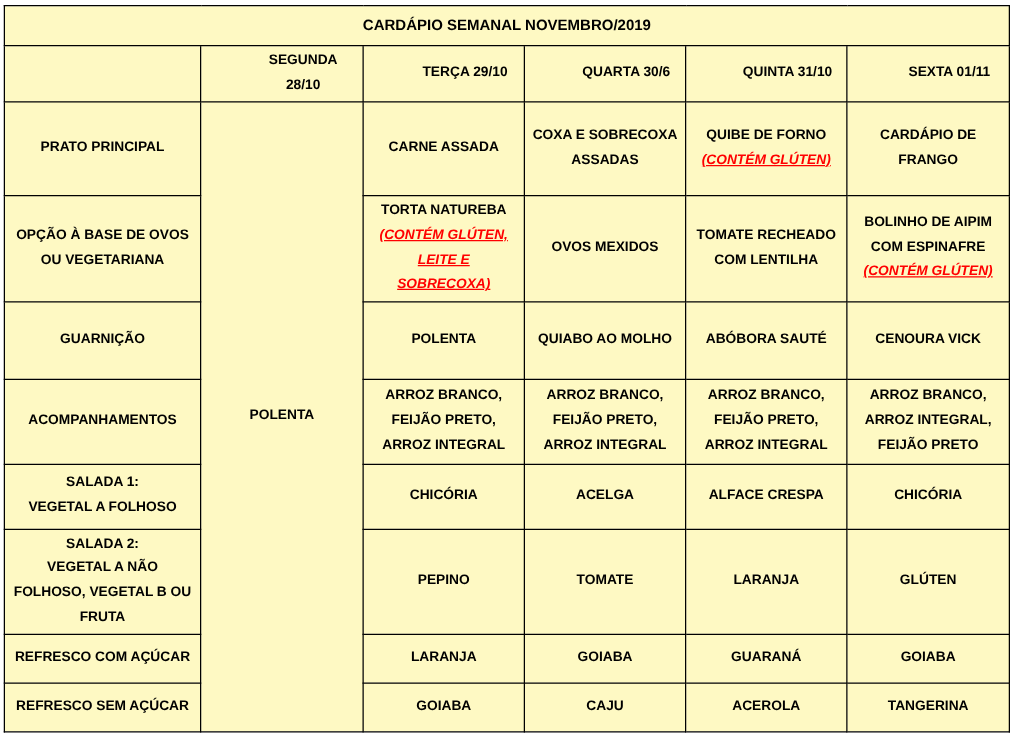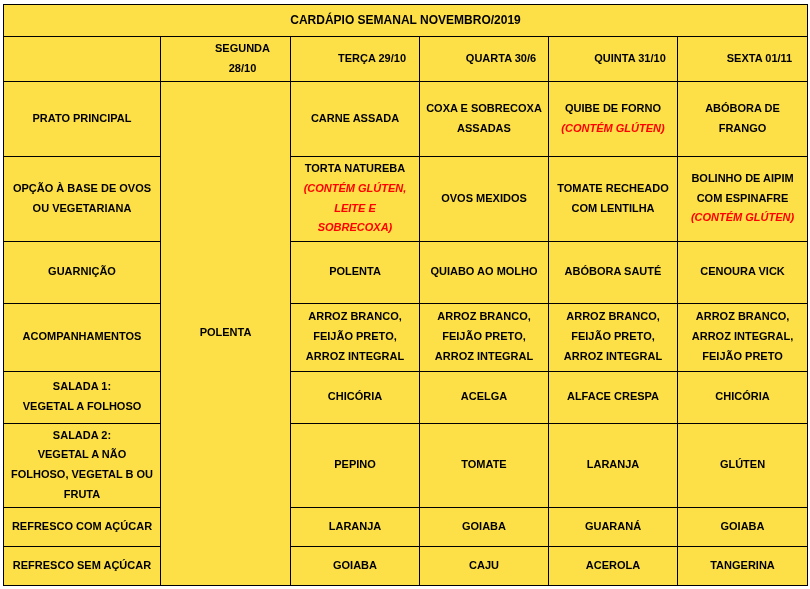--- a/index.html
+++ b/index.html
@@ -17,36 +17,37 @@
     width: 804px;
   }
   td {
     border: 1px solid #000000;
     text-align: center;
     vertical-align: middle;
     font-weight: bold;
     font-size: 11px;
     line-height: 1.8;
     padding: 2px 6px;
-    background: #fde047;
+    background: #fef9c3;
     word-wrap: break-word;
   }
   td.title-cell {
     height: 32px;
     font-size: 12px;
     line-height: 1.2;
   }
   tr.header-row td { height: 40px; padding-left: 40px; }
   .label-line { display: block; text-align: center; }
   .cell-text { display: block; }
   .warning {
     display: block;
     color: #FF0000;
     font-style: italic;
     font-weight: bold;
+    text-decoration: underline;
   }
 </style>
 </head>
 <body>
 
 <div class="page">
   <table class="menu-table">
     <colgroup>
       <col style="width:157px">
       <col style="width:130px">
@@ -77,21 +78,21 @@
             <span class="cell-text">CARNE ASSADA</span>
           </td>
       <td>
             <span class="cell-text">COXA E SOBRECOXA ASSADAS</span>
           </td>
       <td>
         <span class="cell-text">QUIBE DE FORNO</span>
         <span class="warning">(CONTÉM GLÚTEN)</span>
       </td>
       <td>
-            <span class="cell-text">ABÓBORA DE FRANGO</span>
+            <span class="cell-text">CARDÁPIO DE FRANGO</span>
           </td>
     </tr>
 
     <tr style="height:85px">
       <td>OPÇÃO À BASE DE OVOS OU VEGETARIANA</td>
       <td>
         <span class="cell-text">TORTA NATUREBA</span>
         <span class="warning">(CONTÉM GLÚTEN,</span>
         <span class="warning">LEITE E SOBRECOXA)</span>
       </td>

